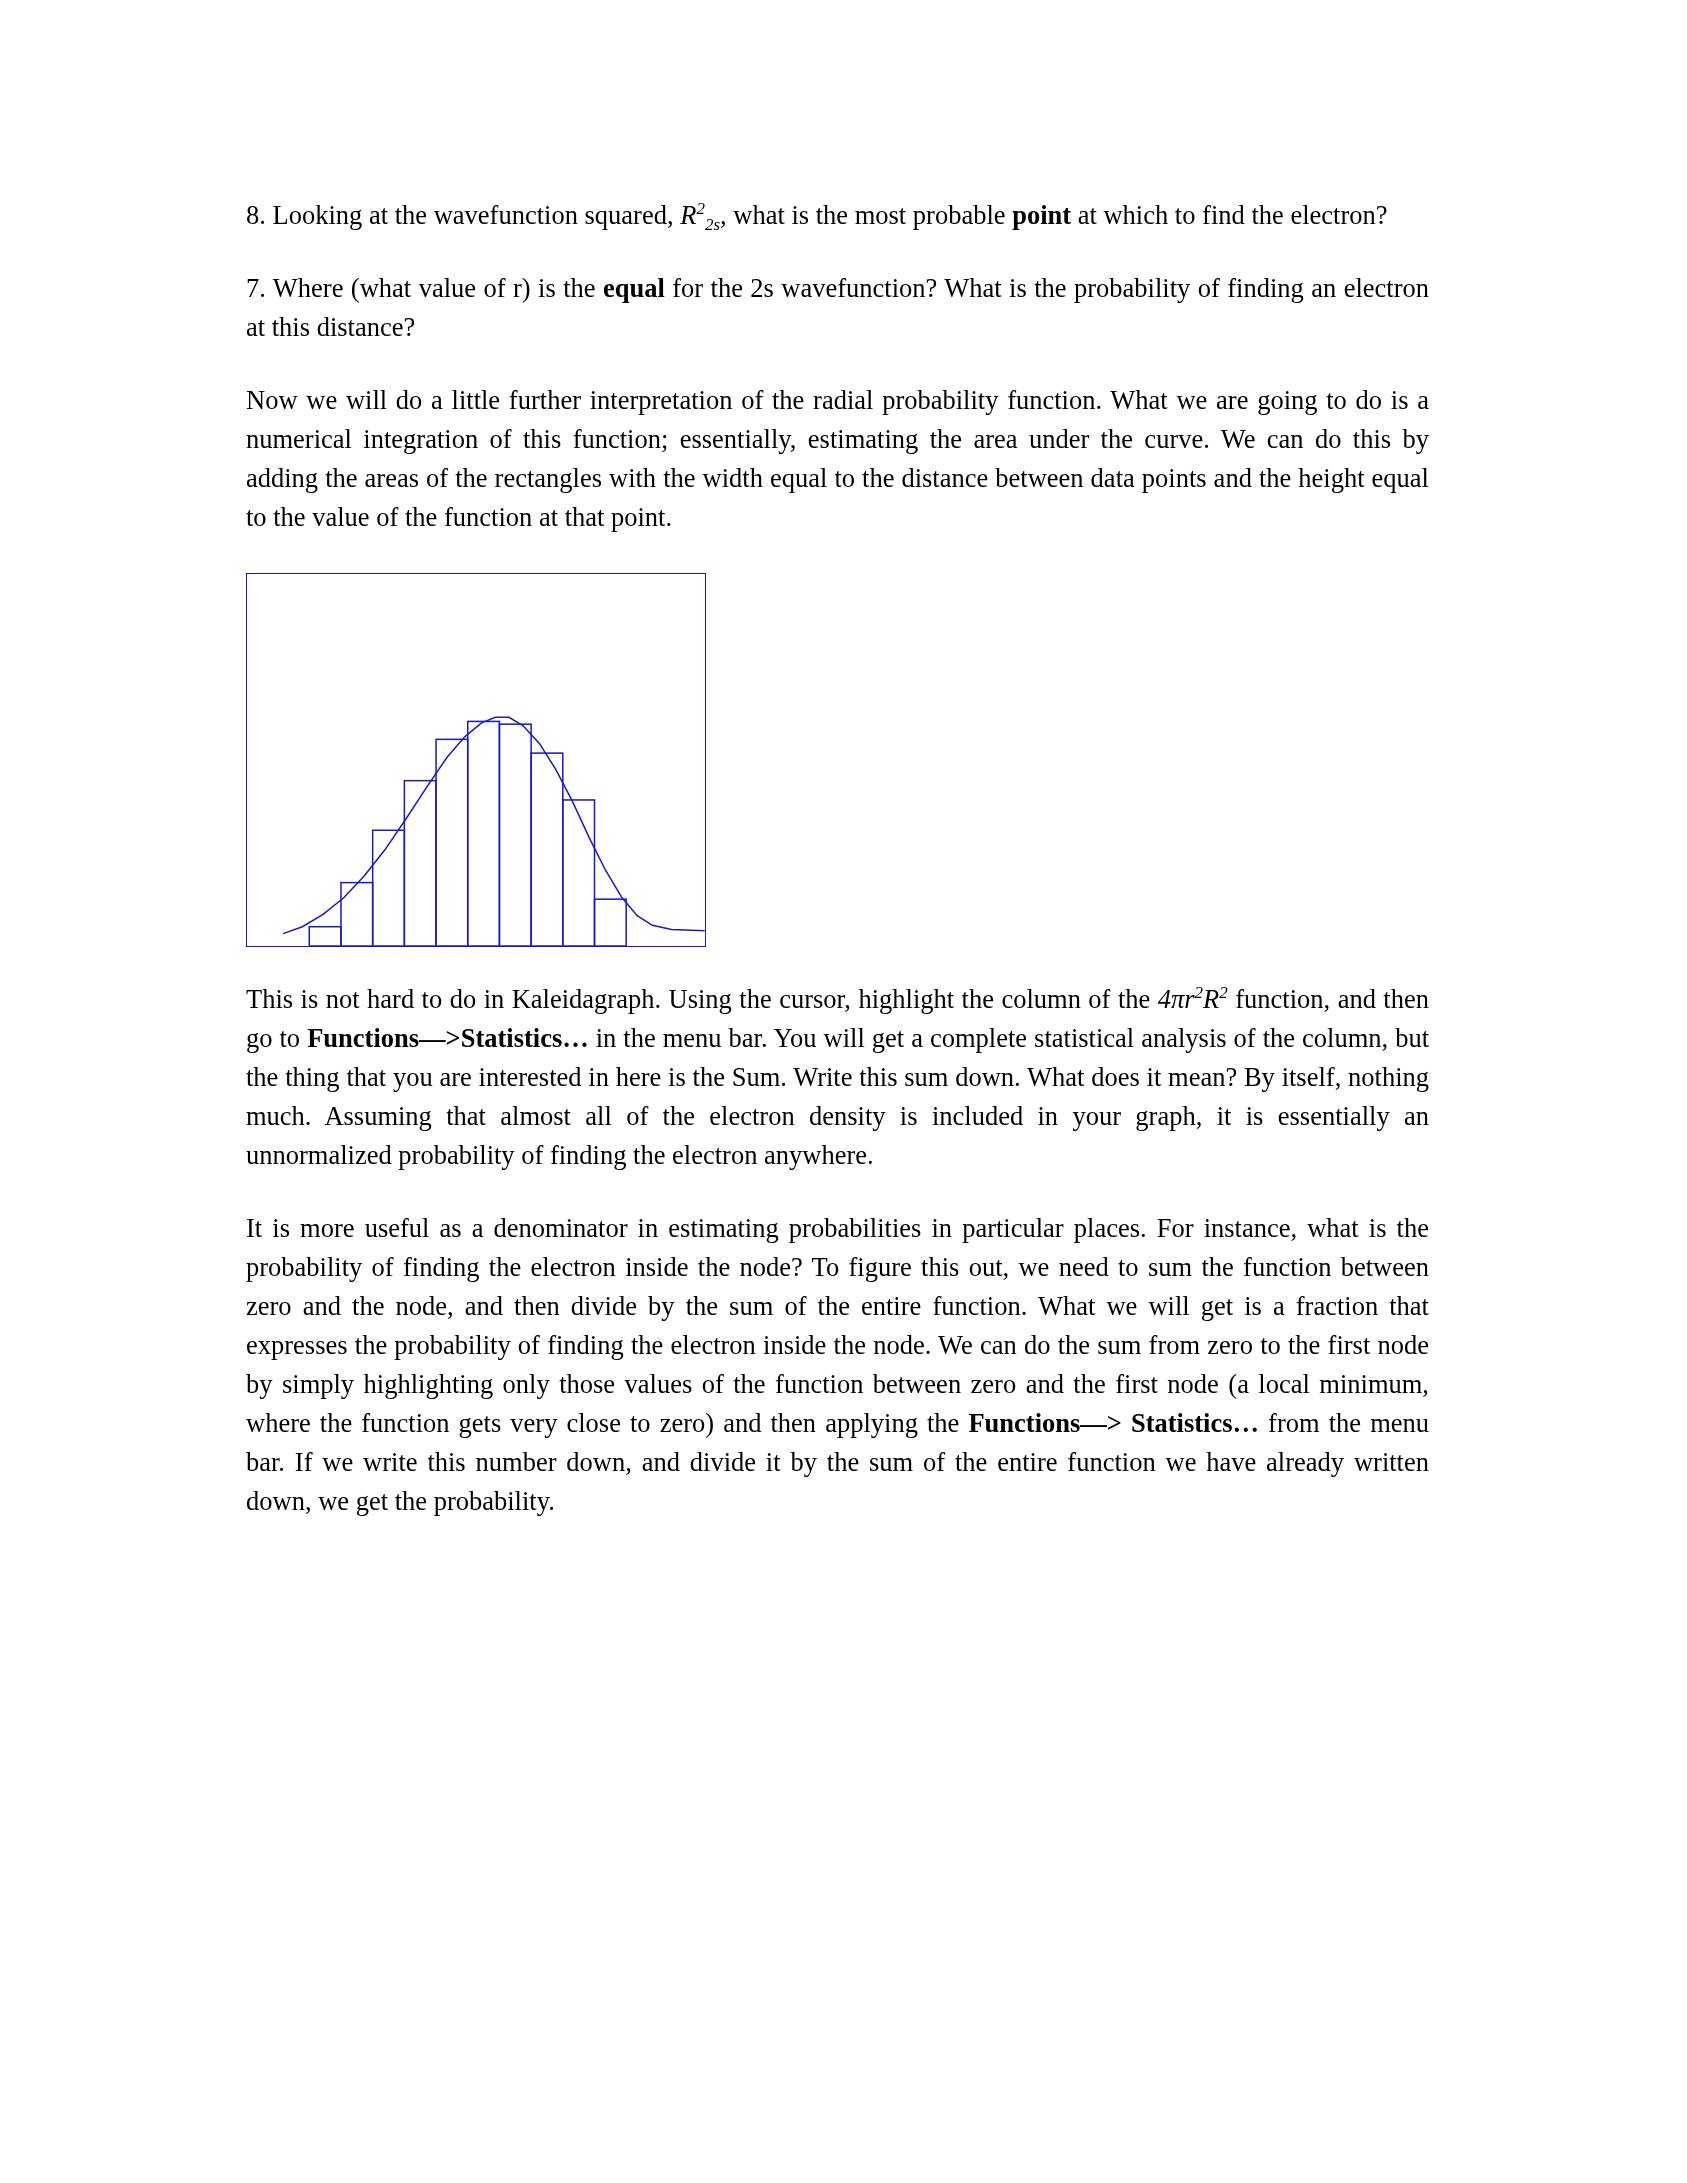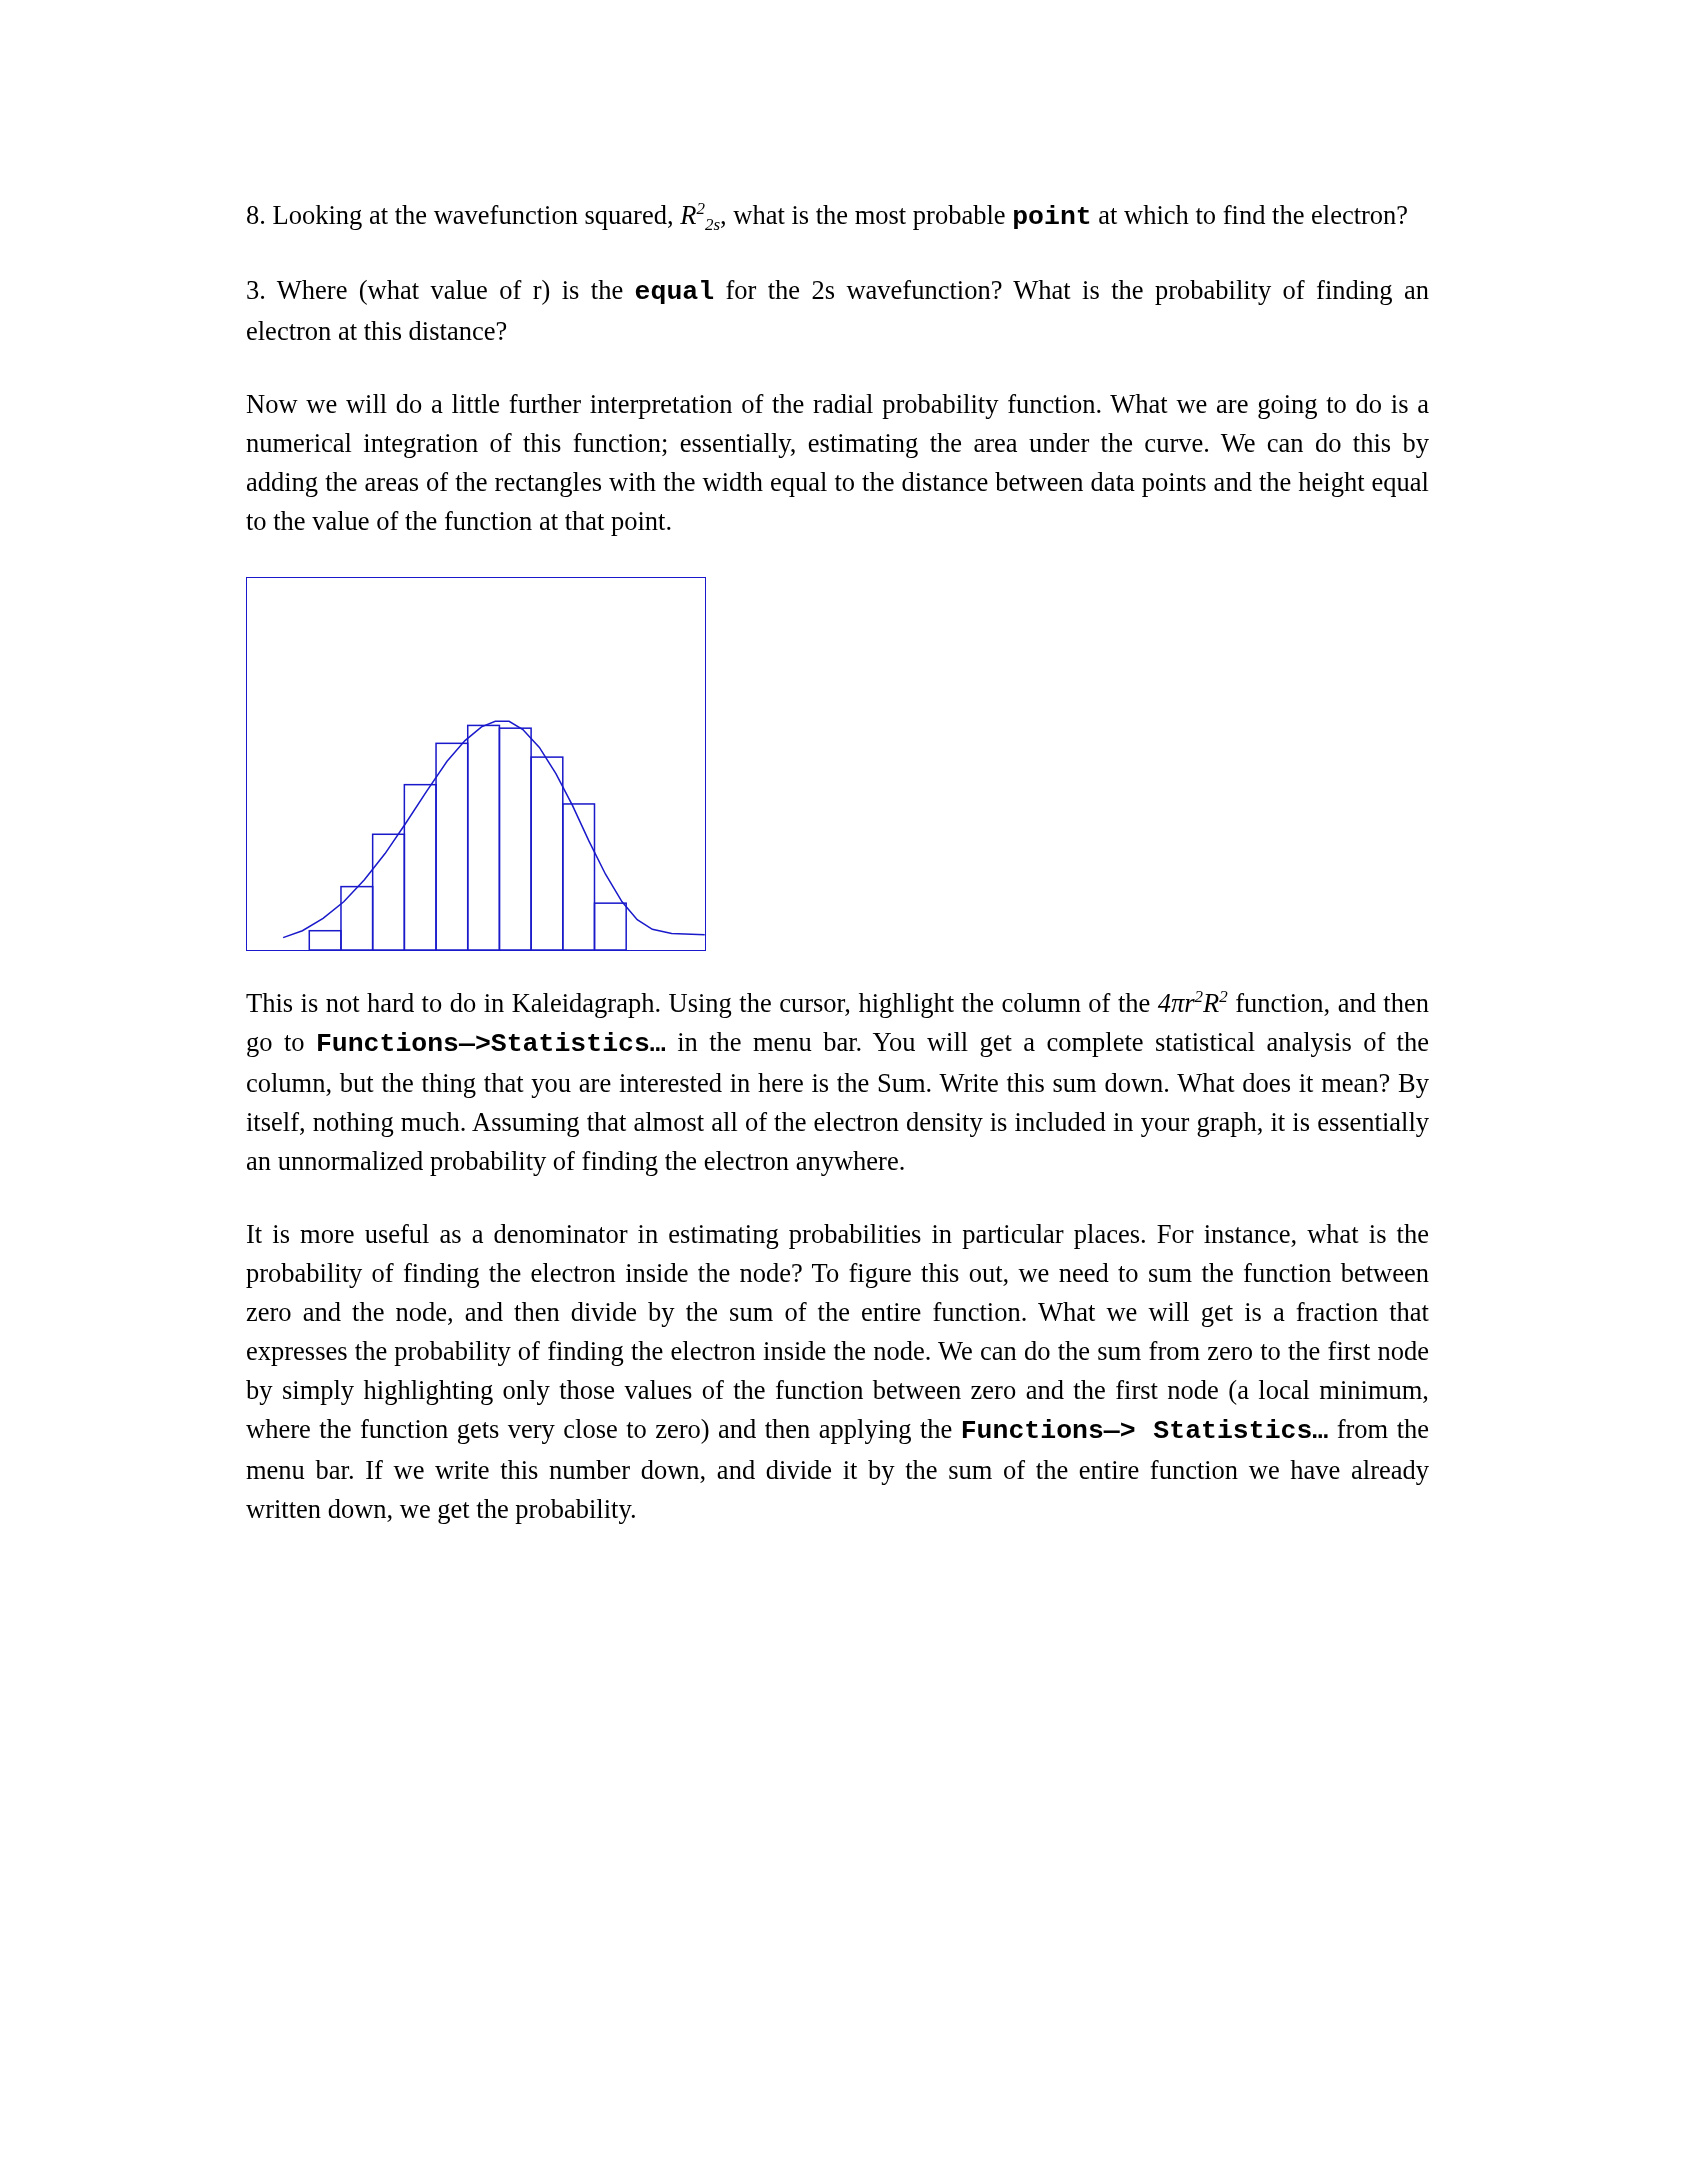--- a/index.html
+++ b/index.html
@@ -15,21 +15,21 @@
     padding:196px 258px 0 246px;
     font-family:"Liberation Serif", serif;
     font-size:26.5px;
     line-height:39px;
     color:#000000;
   }
   p.doc-par{
     margin:0 0 34px 0;
     text-align:justify;
   }
-  .b{font-weight:bold;font-family:Liberation Mono, monospace;}
+  .b{font-weight:bold;}
   .i{font-style:italic;}
   sup,sub{
     font-size:17px;
     line-height:0;
   }
   sup.i,sub.i{font-style:italic;}
   .fig-wrap{
     margin:36px 0 33px 0;
   }
   svg.figure{
@@ -44,21 +44,21 @@
   }
 </style>
 </head>
 <body>
 
 <div class="page">
 
   <p class="doc-par"><span>8. Looking at the wavefunction squared, </span><span class="i">R</span><sup class="i">2</sup><sub class="i">2s</sub><span>, what is the most probable </span><span class="b">point</span><span> at which to find the electron?</span></p>
 
 
-  <p class="doc-par"><span>3. Where (what value of r) is the </span><span class="b">equal</span><span> for the 2s wavefunction? What is the probability of finding an electron at this distance?</span></p>
+  <p class="doc-par"><span>7. Where (what value of r) is the </span><span class="b">equal</span><span> for the 2s wavefunction? What is the probability of finding an electron at this distance?</span></p>
 
   <p class="doc-par"><span>Now we will do a little further interpretation of the radial probability function. What we are going to do is a numerical integration of this function; essentially, estimating the area under the curve. We can do this by adding the areas of the rectangles with the width equal to the distance between data points and the height equal to the value of the function at that point.</span></p>
 
   <div class="fig-wrap">
     <svg class="figure" width="458" height="372" xmlns="http://www.w3.org/2000/svg" viewBox="0 0 332 270">
         <rect x="45" y="256" width="23" height="14"></rect>
         <rect x="68" y="224" width="23" height="46"></rect>
         <rect x="91" y="186" width="23" height="84"></rect>
         <rect x="114" y="150" width="23" height="120"></rect>
         <rect x="137" y="120" width="23" height="150"></rect>

